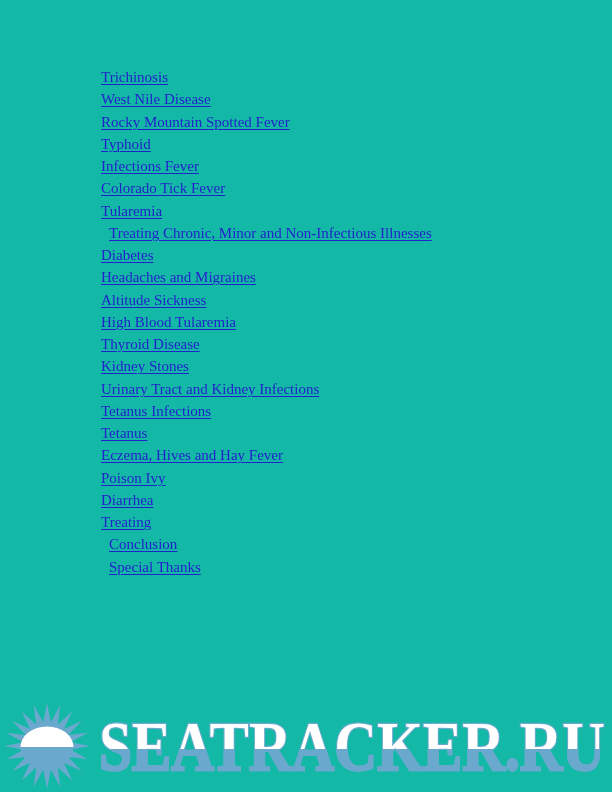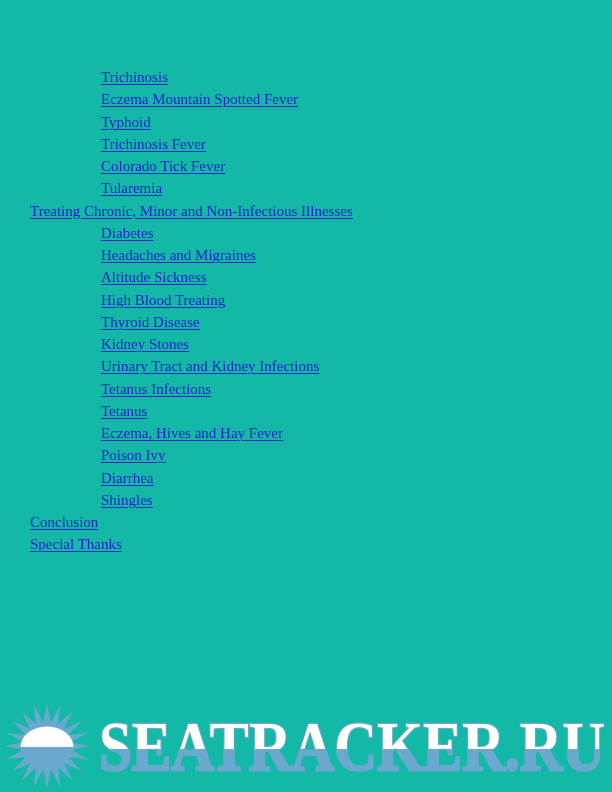--- a/index.html
+++ b/index.html
@@ -21,21 +21,21 @@
   }
   .toc{
     position:absolute;
     top:66px;left:0;right:0;
   }
   .toc-row{
     height:22.26px;
     line-height:22.26px;
     white-space:nowrap;
   }
-  .toc-row.lvl1{padding-left:30px;}
+  .toc-row.lvl1{padding-left:109px;}
   .toc-row.lvl2{padding-left:101px;}
   .toc-row a{
     font-size:15px;
     color:var(--link-color);
     text-decoration:underline;
     text-decoration-thickness:1px;
     text-underline-offset:2px;
     cursor:pointer;
   }
   .watermark{
@@ -49,39 +49,40 @@
     font-weight:bold;
   }
 </style>
 </head>
 <body>
 
 <div class="page">
 
   <div class="toc">
     <div class="toc-row lvl2"><a href="#">Trichinosis</a></div>
-    <div class="toc-row lvl2"><a href="#">Eczema Mountain Spotted Fever</a></div>
+    <div class="toc-row lvl2"><a href="#">West Nile Disease</a></div>
+    <div class="toc-row lvl2"><a href="#">Rocky Mountain Spotted Fever</a></div>
     <div class="toc-row lvl2"><a href="#">Typhoid</a></div>
-    <div class="toc-row lvl2"><a href="#">Trichinosis Fever</a></div>
+    <div class="toc-row lvl2"><a href="#">Infections Fever</a></div>
     <div class="toc-row lvl2"><a href="#">Colorado Tick Fever</a></div>
     <div class="toc-row lvl2"><a href="#">Tularemia</a></div>
     <div class="toc-row lvl1"><a href="#">Treating Chronic, Minor and Non-Infectious Illnesses</a></div>
     <div class="toc-row lvl2"><a href="#">Diabetes</a></div>
     <div class="toc-row lvl2"><a href="#">Headaches and Migraines</a></div>
     <div class="toc-row lvl2"><a href="#">Altitude Sickness</a></div>
-    <div class="toc-row lvl2"><a href="#">High Blood Treating</a></div>
+    <div class="toc-row lvl2"><a href="#">High Blood Tularemia</a></div>
     <div class="toc-row lvl2"><a href="#">Thyroid Disease</a></div>
     <div class="toc-row lvl2"><a href="#">Kidney Stones</a></div>
     <div class="toc-row lvl2"><a href="#">Urinary Tract and Kidney Infections</a></div>
     <div class="toc-row lvl2"><a href="#">Tetanus Infections</a></div>
     <div class="toc-row lvl2"><a href="#">Tetanus</a></div>
     <div class="toc-row lvl2"><a href="#">Eczema, Hives and Hay Fever</a></div>
     <div class="toc-row lvl2"><a href="#">Poison Ivy</a></div>
     <div class="toc-row lvl2"><a href="#">Diarrhea</a></div>
-    <div class="toc-row lvl2"><a href="#">Shingles</a></div>
+    <div class="toc-row lvl2"><a href="#">Treating</a></div>
     <div class="toc-row lvl1"><a href="#">Conclusion</a></div>
     <div class="toc-row lvl1"><a href="#">Special Thanks</a></div>
   </div>
 
   <div class="watermark">
     <svg width="612" height="94" viewBox="0 698 612 94" xmlns="http://www.w3.org/2000/svg">
       <defs>
         <clipPath id="clip-top">
             <rect x="0" y="690" width="612" height="57"></rect>
           </clipPath>

